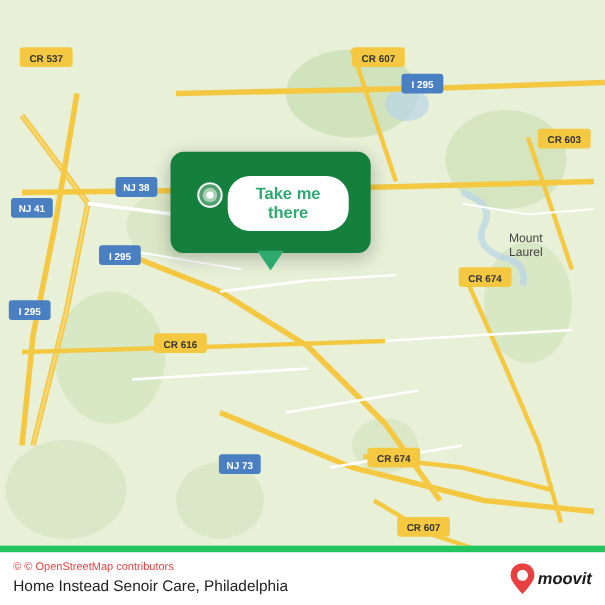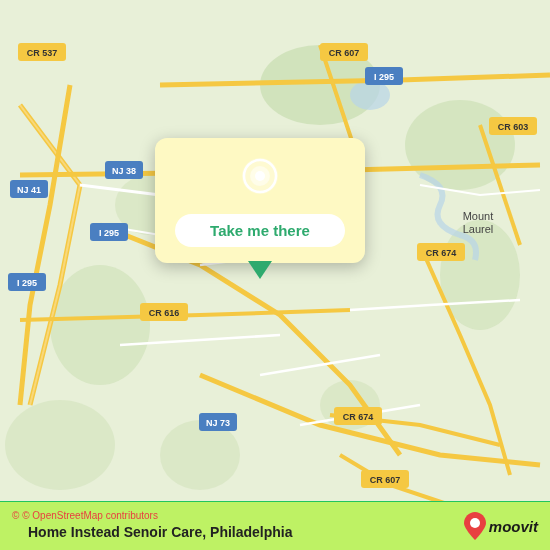--- a/index.html
+++ b/index.html
@@ -20,25 +20,24 @@
       height: 100%;
       position: absolute;
       top: 0; left: 0;
     }
 
     
     .popup-card {
       position: absolute;
       top: 138px;
       left: 155px;
-      width: 210px;
-      background: #fef9c3;
+      width: 182px;
+      background: #15803d;
       border-radius: 12px;
       display: flex;
-      flex-direction: column;
       align-items: center;
       padding: 18px 20px 16px 20px;
       box-shadow: 0 4px 16px rgba(0,0,0,0.25);
       z-index: 10;
     }
 
     .popup-card::after {
       content: '';
       position: absolute;
       bottom: -16px;
@@ -69,41 +68,40 @@
       width: 100%;
       text-align: center;
     }
 
     
     .bottom-bar {
       position: absolute;
       bottom: 0;
       left: 0;
       width: 100%;
-      background: #bef264;
+      background: #ffffff;
       padding: 8px 12px 10px 12px;
       z-index: 20;
-      border-top: 1px solid #22c55e;
+      border-top: 6px solid #22c55e;
     }
 
     .attribution-line {
       font-size: 10px;
       color: #888;
       margin-bottom: 3px;
     }
 
     .attribution-line span {
       color: #e84040;
     }
 
     .location-title {
       font-size: 14px;
       color: #222;
-      font-weight: 700;
-      margin-left: 16px;
+      font-weight: 400;
     }
 
     .moovit-logo {
       position: absolute;
       bottom: 10px;
       right: 12px;
       display: flex;
       align-items: center;
       gap: 3px;
     }

